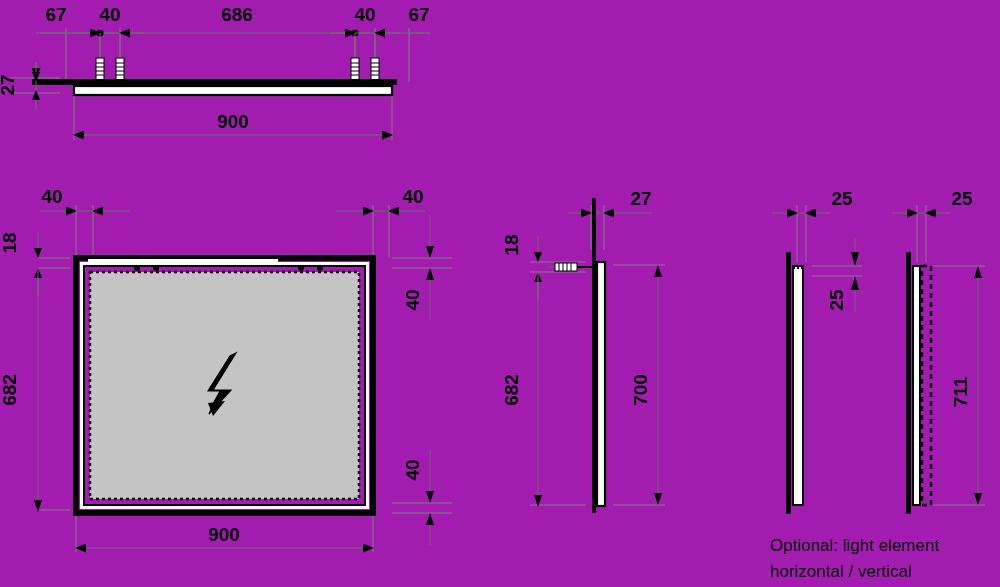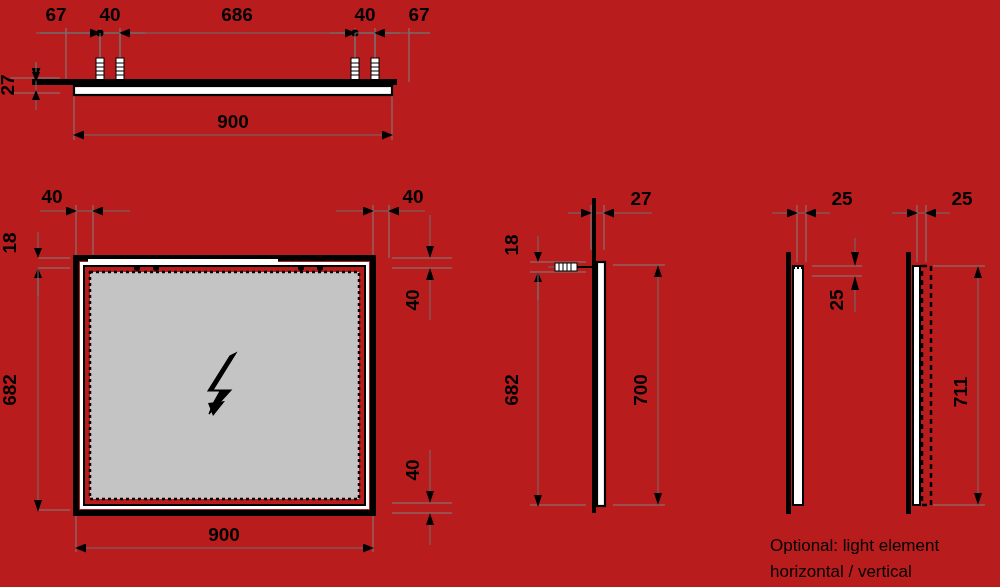--- a/index.html
+++ b/index.html
@@ -5,21 +5,21 @@
 <style>
   html,body{margin:0;padding:0;background:#ffffff;}
   body{
     font-family:"Liberation Sans", sans-serif;
     color:#000000;
   }
   #sheet{
     position:relative;
     width:1000px;
     height:587px;
-    background:#b91c1c;
+    background:#a21caf;
     overflow:hidden;
   }
   svg{display:block;}
   .dimtxt{
     font-family:"Liberation Sans", sans-serif;
     font-weight:bold;
     font-size:19px;
     fill:#000000;
   }
   .captiontxt{

